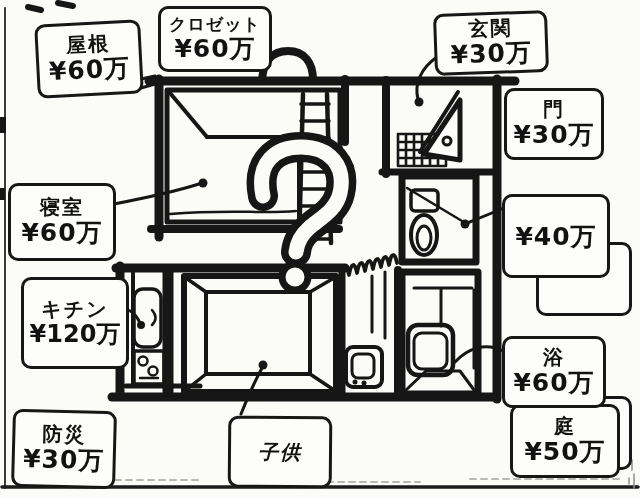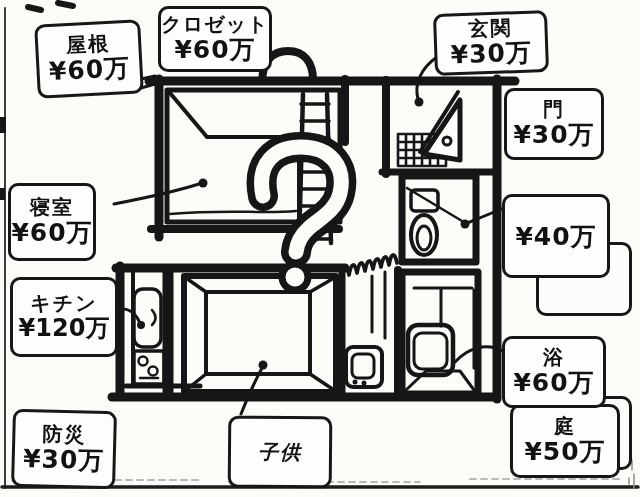--- a/index.html
+++ b/index.html
@@ -8,28 +8,28 @@
   #sketch{position:absolute;left:0;top:0;z-index:0;}
   .lbl{position:absolute;border:3px solid #171717;border-radius:10px;background:#fdfdfb;
        display:flex;flex-direction:column;align-items:center;justify-content:center;
        text-align:center;font-weight:bold;color:#121212;line-height:1.05;z-index:2;box-sizing:border-box;}
   .lbl .nm{font-size:20px;letter-spacing:2px;white-space:nowrap;}
   .lbl .pr{font-size:25px;letter-spacing:1px;margin-top:2px;white-space:nowrap;}
   .blank{position:absolute;border:3px solid #171717;border-radius:10px;background:#fcfcfa;z-index:1;box-sizing:border-box;}
 
   .lb-roof{left:36px;top:22px;width:106px;height:74px;z-index:1;transform:rotate(-3deg);}
   .lb-closet{left:158px;top:6px;width:114px;height:66px;}
-  .lb-closet .nm{font-size:20px;letter-spacing:1px;}
+  .lb-closet .nm{font-size:17px;letter-spacing:1px;}
   .lb-entrance{left:434px;top:12px;width:114px;height:62px;transform:rotate(-2deg);}
   .lb-gate{left:504px;top:88px;width:100px;height:72px;}
   .lb-exterior{left:6px;top:82px;width:110px;height:78px;z-index:3;}
-  .lb-bedroom{left:8px;top:183px;width:88px;height:78px;}
+  .lb-bedroom{left:8px;top:183px;width:108px;height:78px;}
   .lb-toilet{left:502px;top:194px;width:108px;height:84px;z-index:3;}
   .bx-toilet{left:536px;top:242px;width:96px;height:74px;}
-  .lb-kitchen{left:10px;top:277px;width:108px;height:80px;}
+  .lb-kitchen{left:21px;top:277px;width:108px;height:92px;}
   .lb-kitchen .pr{font-size:24px;letter-spacing:0;}
   .lb-bath{left:502px;top:336px;width:104px;height:72px;z-index:3;}
   .lb-disaster{left:12px;top:410px;width:104px;height:78px;transform:rotate(1.5deg);}
   .lb-kids{left:228px;top:416px;width:104px;height:72px;transform:rotate(.5deg);font-style:italic;}
   .lb-garden{left:510px;top:404px;width:110px;height:74px;}
   .bx-garden{left:532px;top:396px;width:100px;height:74px;}
 </style>
 </head>
 <body>
 

